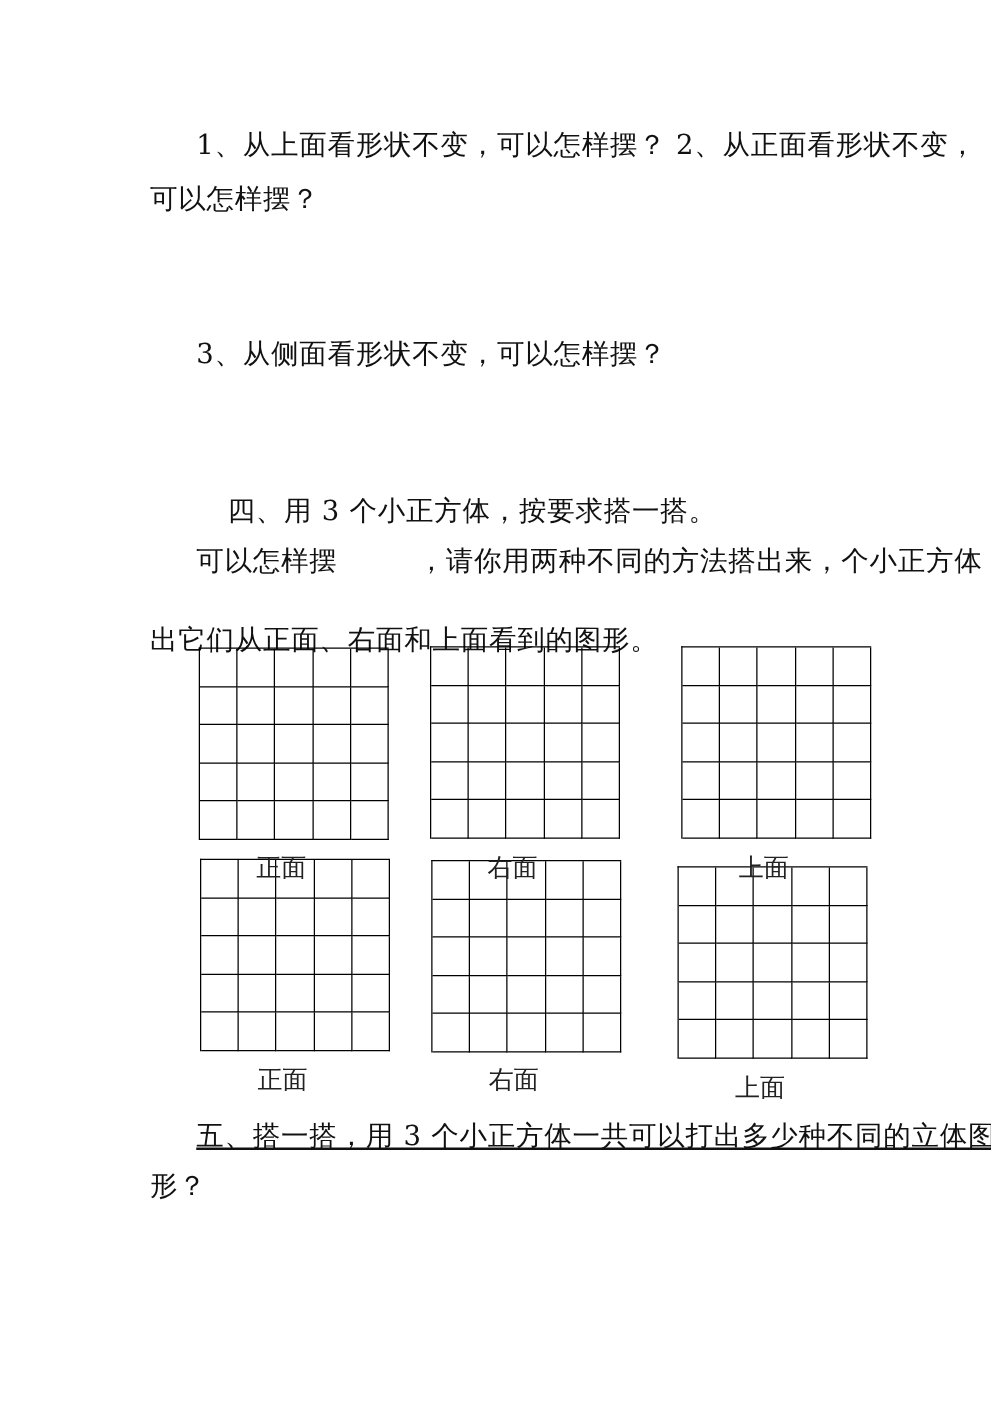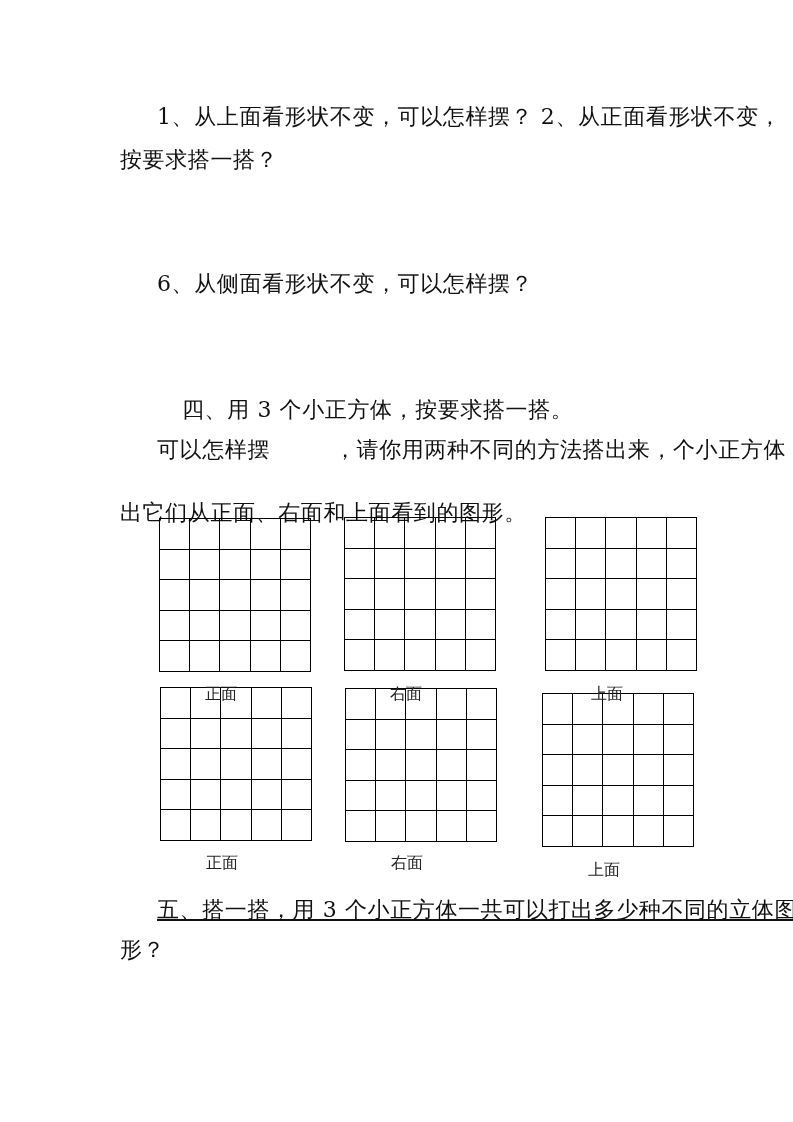--- a/index.html
+++ b/index.html
@@ -32,40 +32,40 @@
       border-top: 1.5px solid #000;
       border-left: 1.5px solid #000;
       box-sizing: border-box;
     }
     .cell {
       border-right: 1.5px solid #000;
       border-bottom: 1.5px solid #000;
     }
     .grid-label {
       position: absolute;
-      font-size: 16px;
+      font-size: 20px;
       line-height: 18px;
       white-space: nowrap;
       color: #222;
       background: transparent;
     }
     .blank-gap {
       display: inline-block;
       width: 64px;
     }
   </style>
 </head>
 <body>
 
 <div>
 
   <div class="line" style="left:157px; top:107px;">1、从上面看形状不变，可以怎样摆？ 2、从正面看形状不变，</div>
-  <div class="line" style="left:120px; top:150px;">按要求搭一搭？</div>
-
-  <div class="line" style="left:157px; top:274px;">6、从侧面看形状不变，可以怎样摆？</div>
+  <div class="line" style="left:120px; top:150px;">可以怎样摆？</div>
+
+  <div class="line" style="left:157px; top:274px;">3、从侧面看形状不变，可以怎样摆？</div>
 
   <div class="line" style="left:154px; top:400px;margin-left:28px;">四、用 3 个小正方体，按要求搭一搭。</div>
   <div class="line" style="left:157px; top:440px;">
     <span>可以怎样摆</span><span class="blank-gap"></span><span>，请你用两种不同的方法搭出来，个小正方体</span>
   </div>
   <div class="line" style="left:120px; top:482px;margin-top:21px;">出它们从正面、右面和上面看到的图形。</div>
 
   <div class="grid" style="left:159px; top:518px;">
     <div class="cell"></div>
       <div class="cell"></div>

